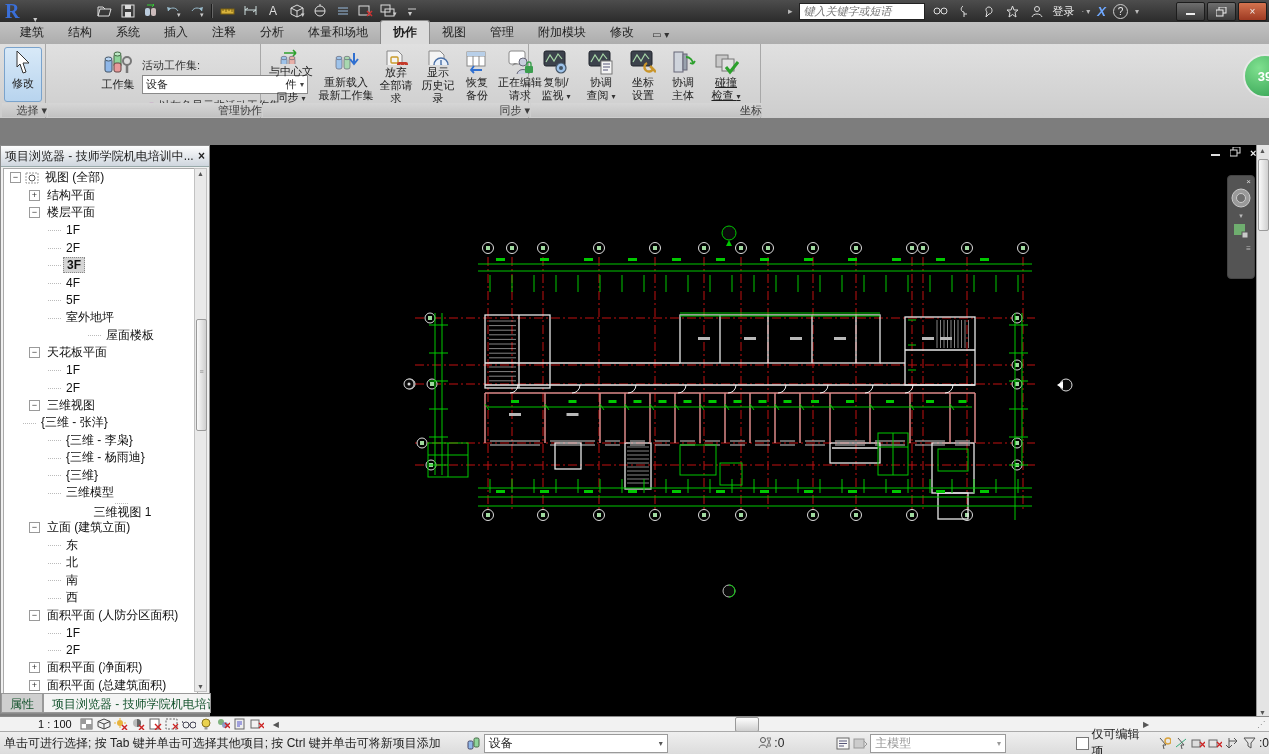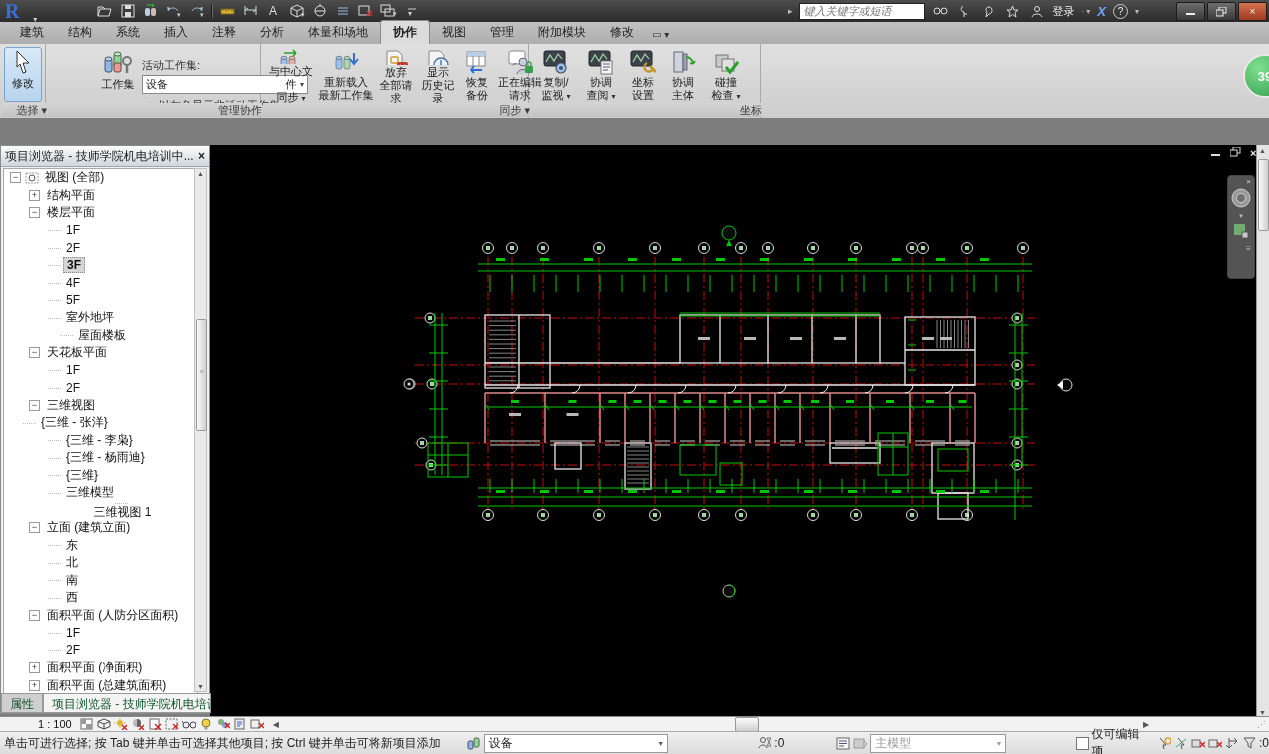--- a/index.html
+++ b/index.html
@@ -401,21 +401,21 @@
           </div>
           <div class="bigbtn" style="width: 40px;">
             <svg width="26" height="26">
               <rect x="4" y="3" width="9" height="20" fill="#cfd4dc" stroke="#667"></rect>
               <rect x="13" y="5" width="4" height="16" fill="#9aa2ae" stroke="#667"></rect>
               <path d="M16 8 a7 7 0 0 1 7 7 M23 15 l2 -3 M23 15 l-3 -1" stroke="#2ca02c" stroke-width="1.8" fill="none"></path>
             </svg>
             <span>协调</span>
             <span>主体</span>
           </div>
-          <div class="bigbtn" style="width: 46px;">
+          <div class="bigbtn" style="width: 46px; text-decoration: underline;">
             <svg width="26" height="26">
               <rect x="3" y="6" width="12" height="12" fill="#c9c9c9" stroke="#777"></rect>
               <rect x="9" y="10" width="12" height="12" fill="#e0e0e0" stroke="#777"></rect>
               <path d="M13 18 l4 5 l8 -10" fill="none" stroke="#2ca02c" stroke-width="3"></path>
             </svg>
             <span>碰撞</span>
             <span>检查 <span class="arrowdn">▾</span></span>
           </div>
         </div>
       <div class="pfoot">坐标</div>
@@ -875,21 +875,21 @@
           <span class="tlabel">4F</span>
         </div>
         <div class="titem" style="padding-left: 44px;">
           <span style="width:13px;flex:none;border-bottom:1px dotted #bbb;height:1px;margin-right:2px"></span>
           <span class="tlabel">5F</span>
         </div>
         <div class="titem" style="padding-left: 44px;">
           <span style="width:13px;flex:none;border-bottom:1px dotted #bbb;height:1px;margin-right:2px"></span>
           <span class="tlabel">室外地坪</span>
         </div>
-        <div class="titem" style="padding-left: 56px;">
+        <div class="titem" style="padding-left: 44px; justify-content: center;">
           <span style="width:13px;flex:none;border-bottom:1px dotted #bbb;height:1px;margin-right:2px"></span>
           <span class="tlabel">屋面楼板</span>
         </div>
         <div class="titem" style="padding-left: 25px;">
           <span class="tog">−</span>
           <span class="tlabel">天花板平面</span>
         </div>
         <div class="titem" style="padding-left: 44px;">
           <span style="width:13px;flex:none;border-bottom:1px dotted #bbb;height:1px;margin-right:2px"></span>
           <span class="tlabel">1F</span>

